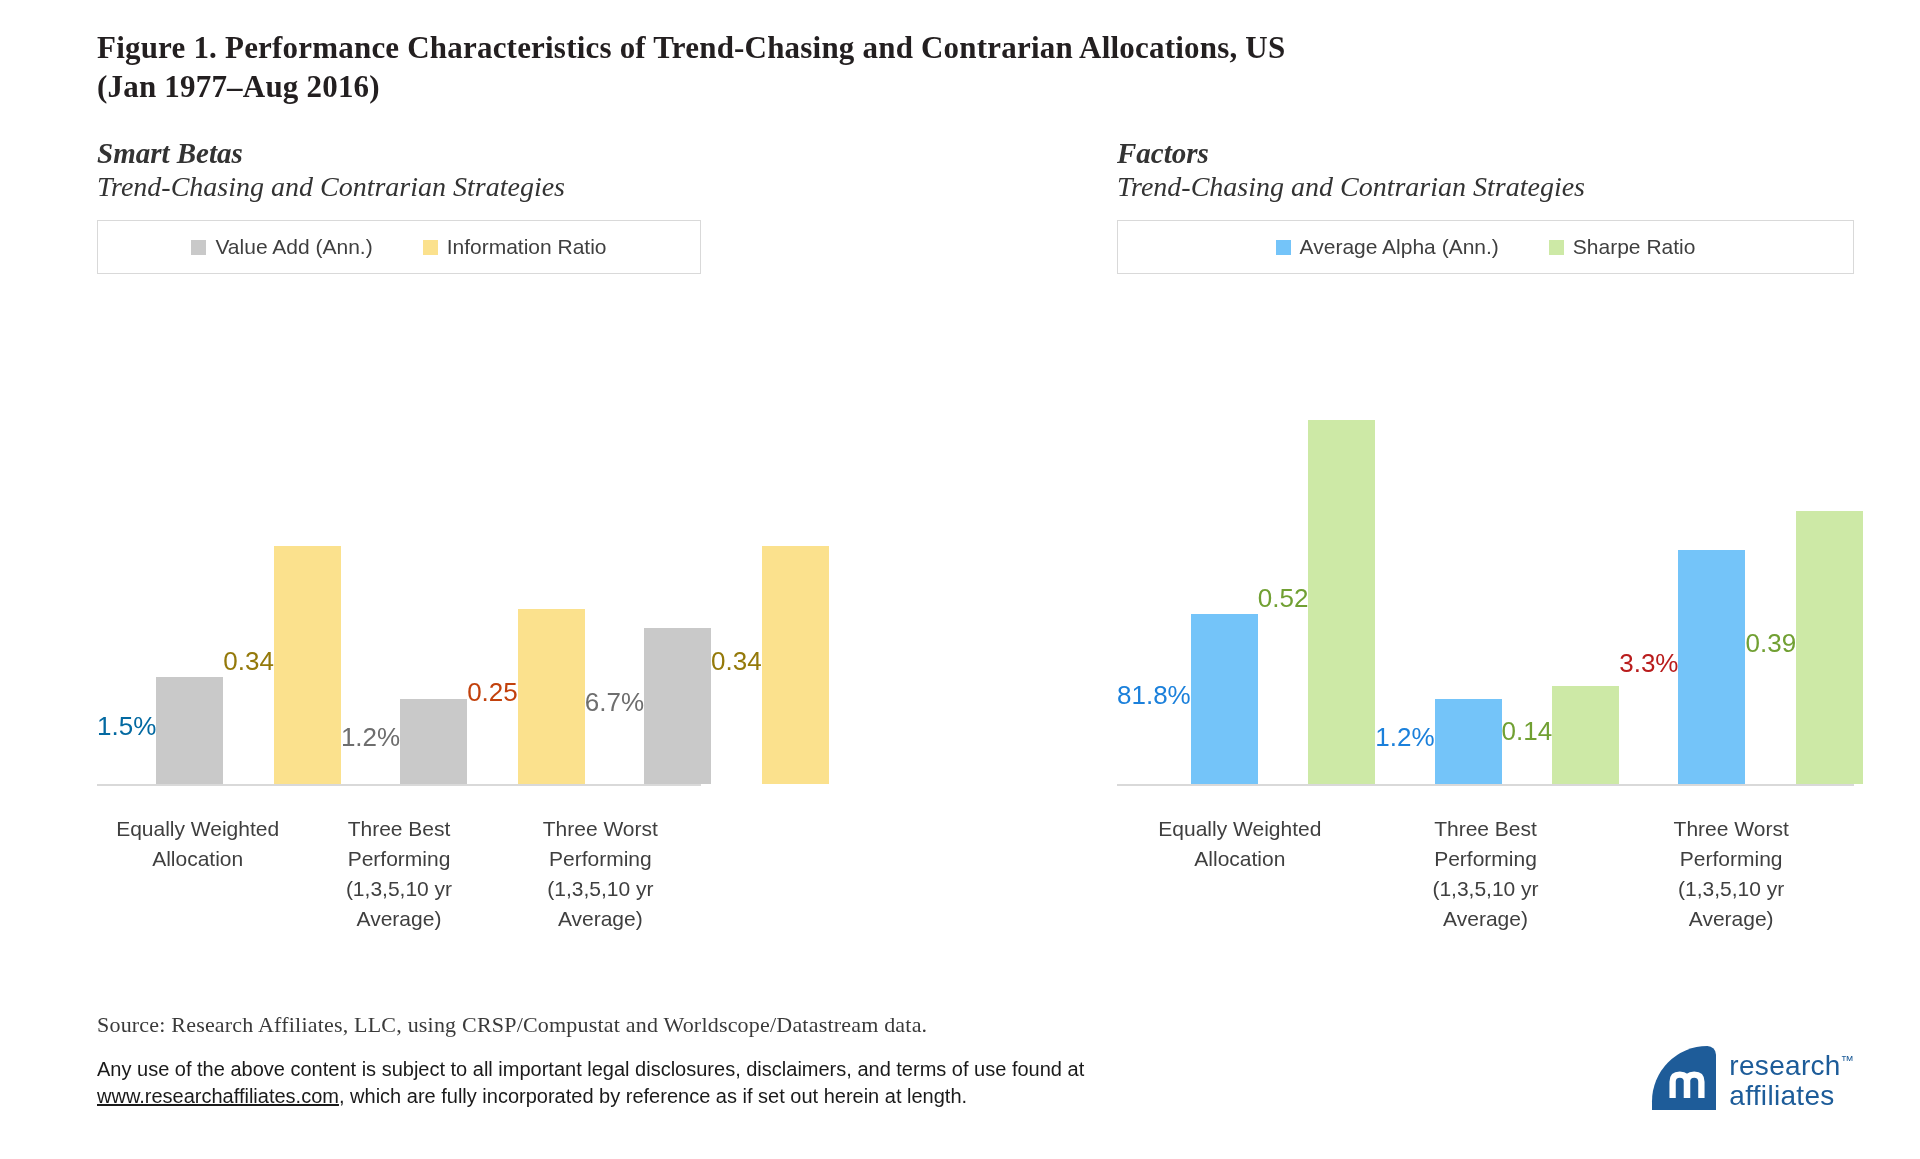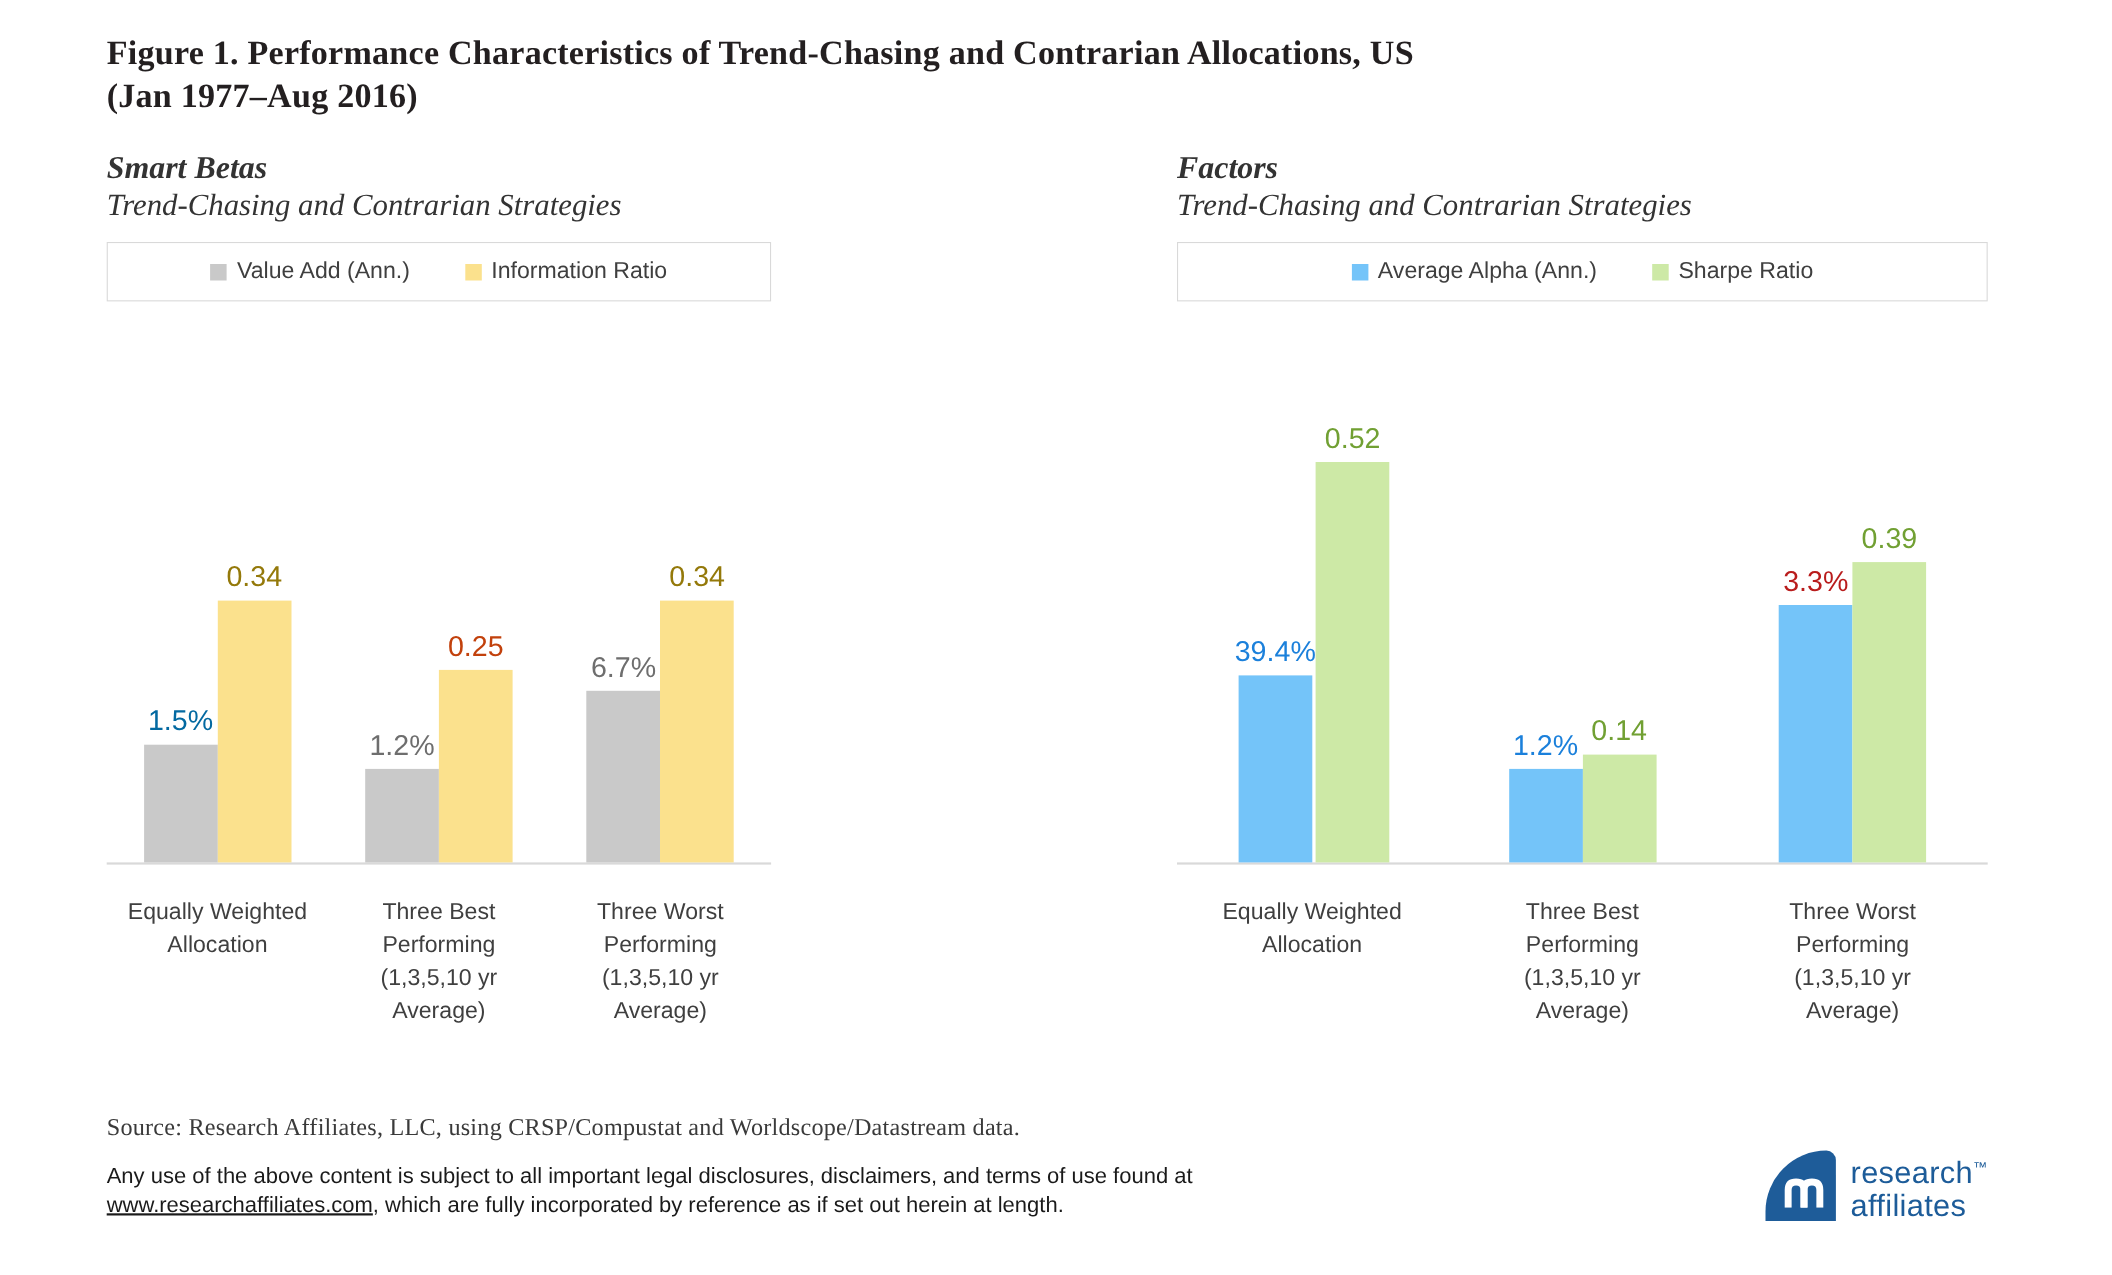--- a/index.html
+++ b/index.html
@@ -1,18 +1,18 @@
 <!DOCTYPE html>
 <html><head>
 <meta charset="utf-8">
 <style>
   html,body{margin:0;padding:0;background:#ffffff;}
   .page{
     width:1920px;height:1159px;box-sizing:border-box;
-    padding:28px 113px 0 97px;position:relative;overflow:hidden;
+    padding:28px 66px 0 97px;position:relative;overflow:hidden;
     background:#ffffff;font-family:"Liberation Sans",sans-serif;
   }
   .fig-title{
     font-family:"Liberation Serif",serif;font-weight:700;
     font-size:31px;line-height:39px;color:#231f20;letter-spacing:.2px;
   }
   .fig-title span{display:block;}
   .charts{display:flex;justify-content:space-between;margin-top:30px;}
   .col-left{width:604px;}
   .col-right{width:737px;}
@@ -26,21 +26,21 @@
   }
   .legend{
     margin-top:16px;border:1px solid #d9d9d9;height:52px;
     display:flex;align-items:center;justify-content:center;gap:50px;
     font-size:21px;color:#3f3f3f;
   }
   .legend-item{display:flex;align-items:center;gap:9px;}
   .swatch{width:15px;height:15px;display:inline-block;}
   .plot{height:510px;display:flex;border-bottom:2px solid #d9d9d9;}
   .bar-group{flex:1;display:flex;align-items:flex-end;justify-content:center;}
-  .bar-box{display:flex;flex-direction:column;align-items:center;justify-content:flex-end;}
+  .bar-box{display:flex;flex-direction:row;align-items:center;justify-content:flex-end;}
   .bar-label{font-size:26px;line-height:1;margin-bottom:9px;white-space:nowrap;}
   .bar{width:67px;}
   .cats{display:flex;margin-top:28px;}
   .cat-cell{flex:1;text-align:center;font-size:21px;line-height:30px;color:#3f3f3f;}
   .footer{margin-top:78px;position:relative;}
   .source{
     font-family:"Liberation Serif",serif;font-size:22px;color:#3a3a3a;
     margin:0;letter-spacing:.2px;
   }
   .disclaimer{margin:18px 0 0;font-size:20px;line-height:27px;color:#1a1a1a;max-width:1030px;}
@@ -140,21 +140,21 @@
           <span>Average Alpha (Ann.)</span>
         </div>
         <div class="legend-item">
           <span class="swatch" style="background: rgb(205, 233, 166);"></span>
           <span>Sharpe Ratio</span>
         </div>
       </div>
       <div class="plot">
           <div class="bar-group">
             <div class="bar-box">
-              <div class="bar-label" style="color: rgb(27, 128, 219);">39.4%</div>
+              <div class="bar-label" style="color: rgb(27, 128, 219);">81.8%</div>
               <div class="bar" style="height: 170px; background: rgb(116, 196, 249);"></div>
             </div>
             <div class="bar-box">
               <div class="bar-label" style="color: rgb(113, 160, 51);">0.52</div>
               <div class="bar" style="height: 364px; background: rgb(205, 233, 166);"></div>
             </div>
           </div>
           <div class="bar-group">
             <div class="bar-box">
               <div class="bar-label" style="color: rgb(27, 128, 219);">1.2%</div>

